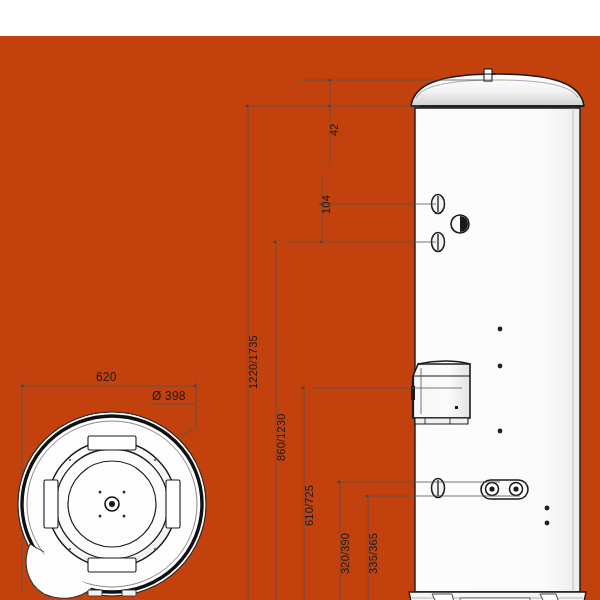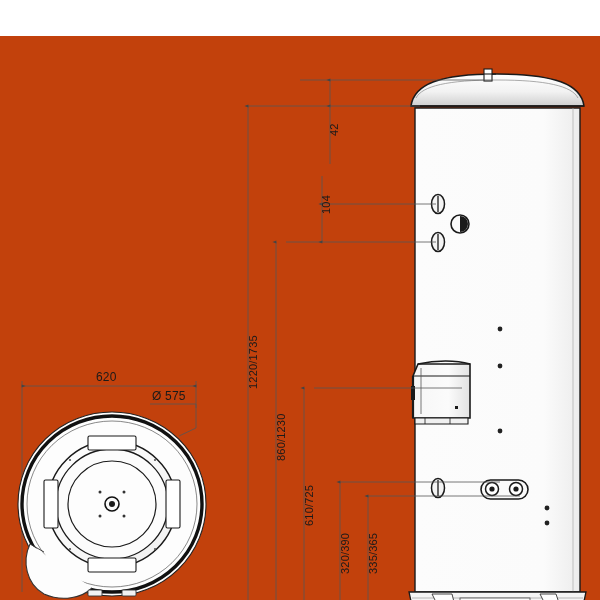--- a/index.html
+++ b/index.html
@@ -230,21 +230,21 @@
       <line x1="304" y1="352" x2="304" y2="566" marker-start="url(#arrUp)" marker-end="url(#arrDown)"></line>
 
       <line x1="340" y1="446" x2="340" y2="566" marker-start="url(#arrUp)" marker-end="url(#arrDown)"></line>
 
       <line x1="368" y1="460" x2="368" y2="566" marker-start="url(#arrUp)" marker-end="url(#arrDown)"></line>
     </g>
   </svg>
 
   <div class="dim-label horiz lbl-620" style="left:96px; top:334px;">620</div>
 
-  <div class="dim-label horiz lbl-575" style="left:152px; top:353px;">Ø 575</div>
+  <div class="dim-label horiz lbl-575" style="left:152px; top:353px;">Ø 398</div>
 
   <div class="dim-label vert" style="left:328px; top:100px;">42</div>
 
   <div class="dim-label vert" style="left:320px; top:178px;">104</div>
 
   <div class="dim-label vert" style="left:247px; top:353px;">1220/1735</div>
 
   <div class="dim-label vert" style="left:275px; top:425px;">860/1230</div>
 
   <div class="dim-label vert" style="left:303px; top:490px;">610/725</div>

